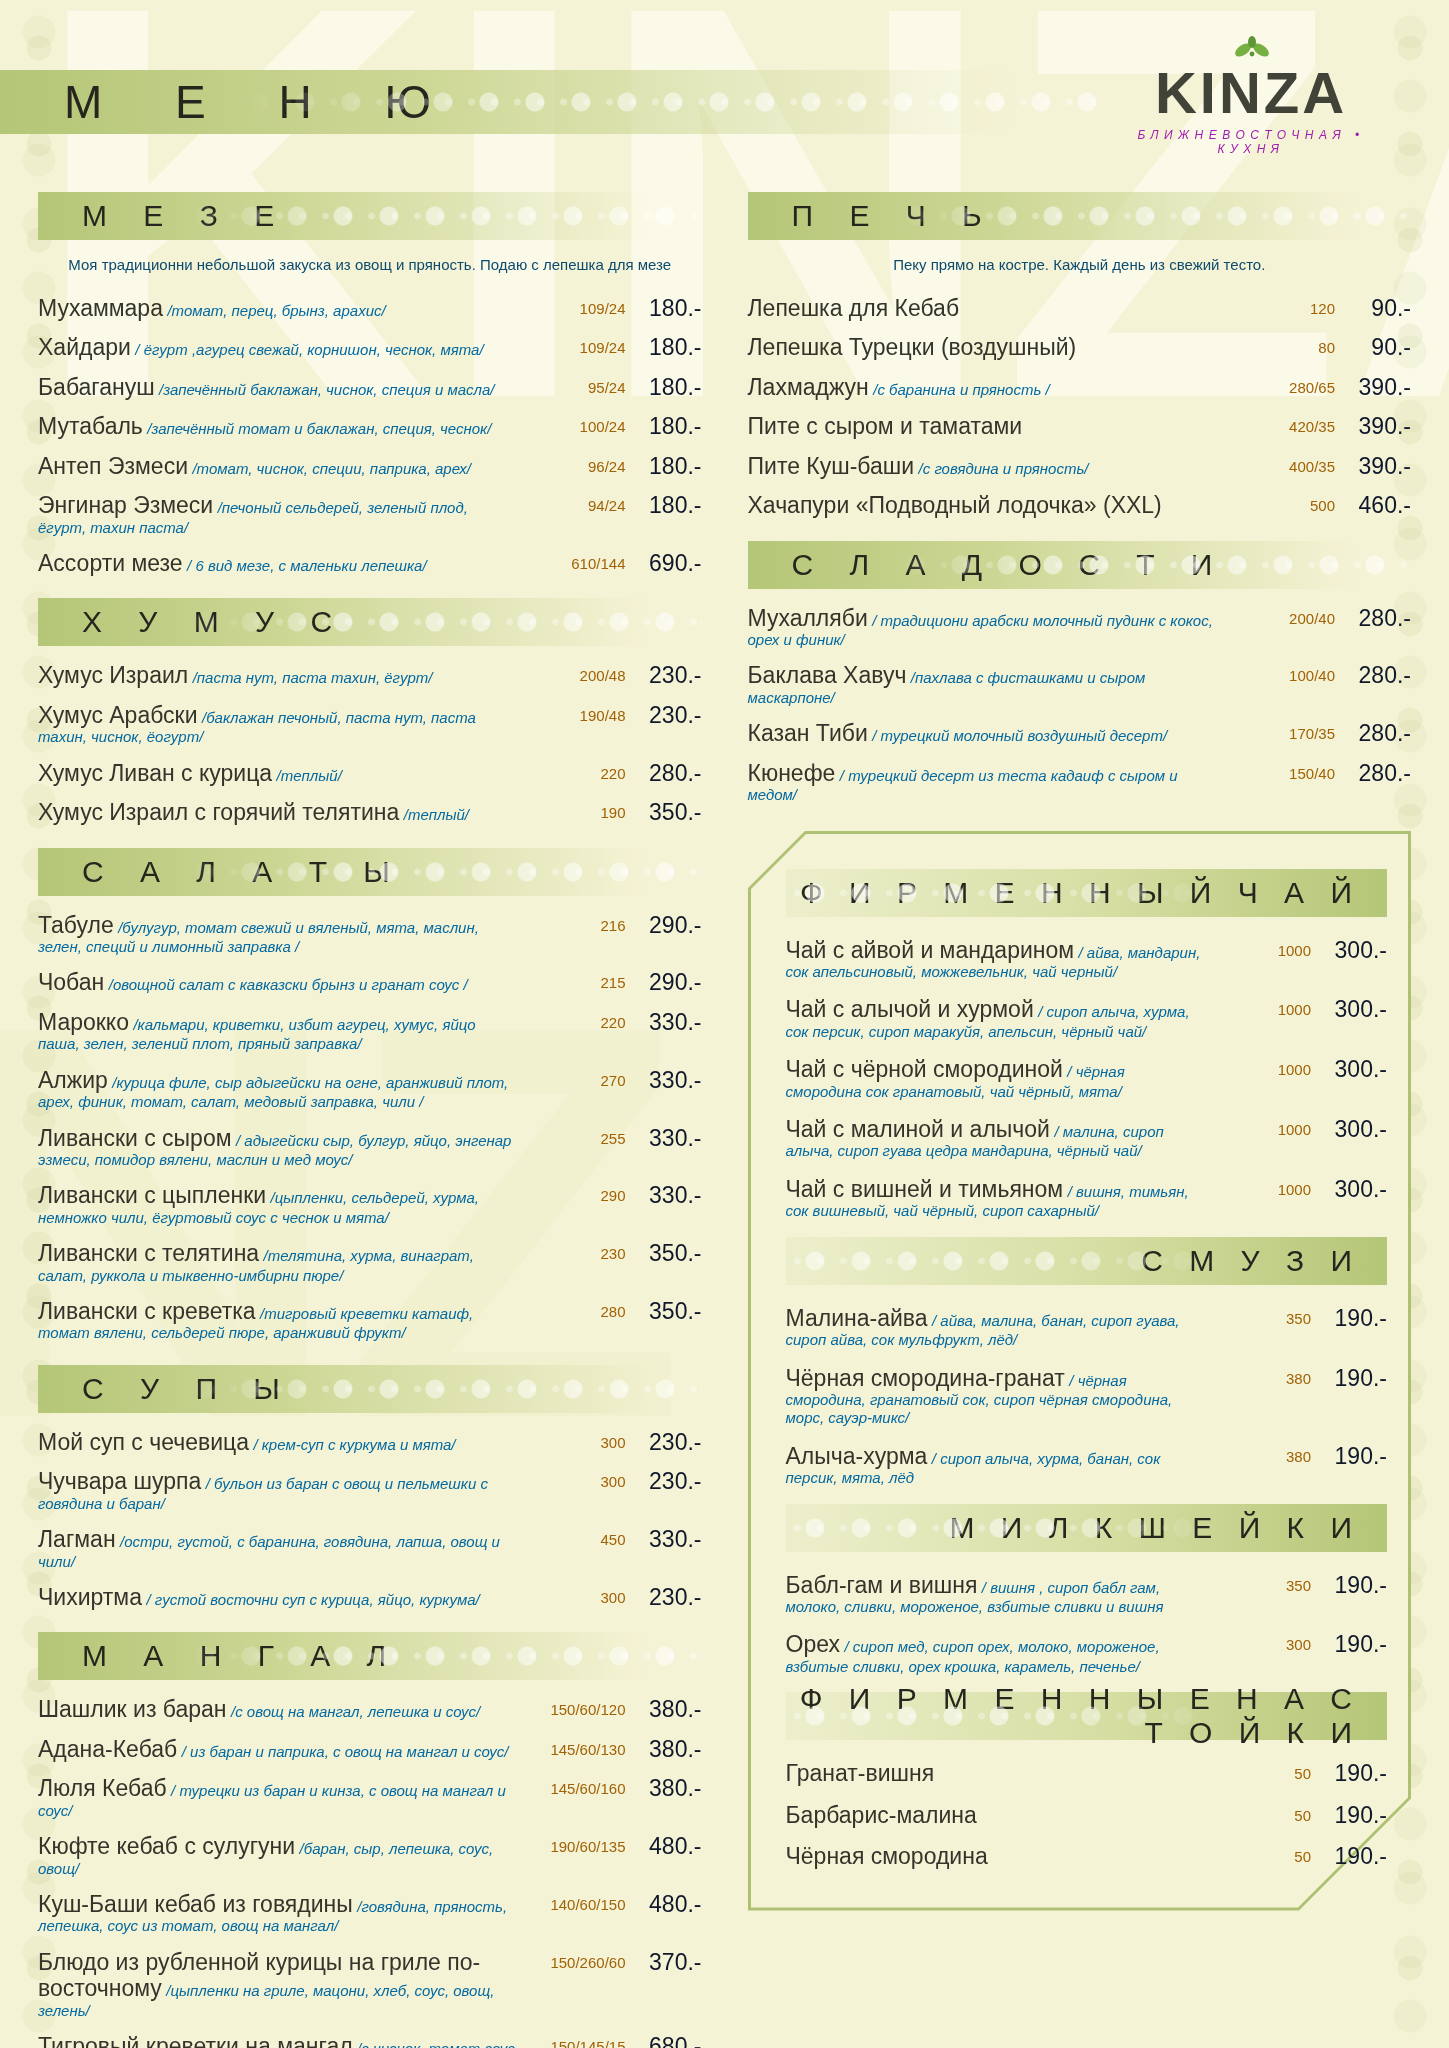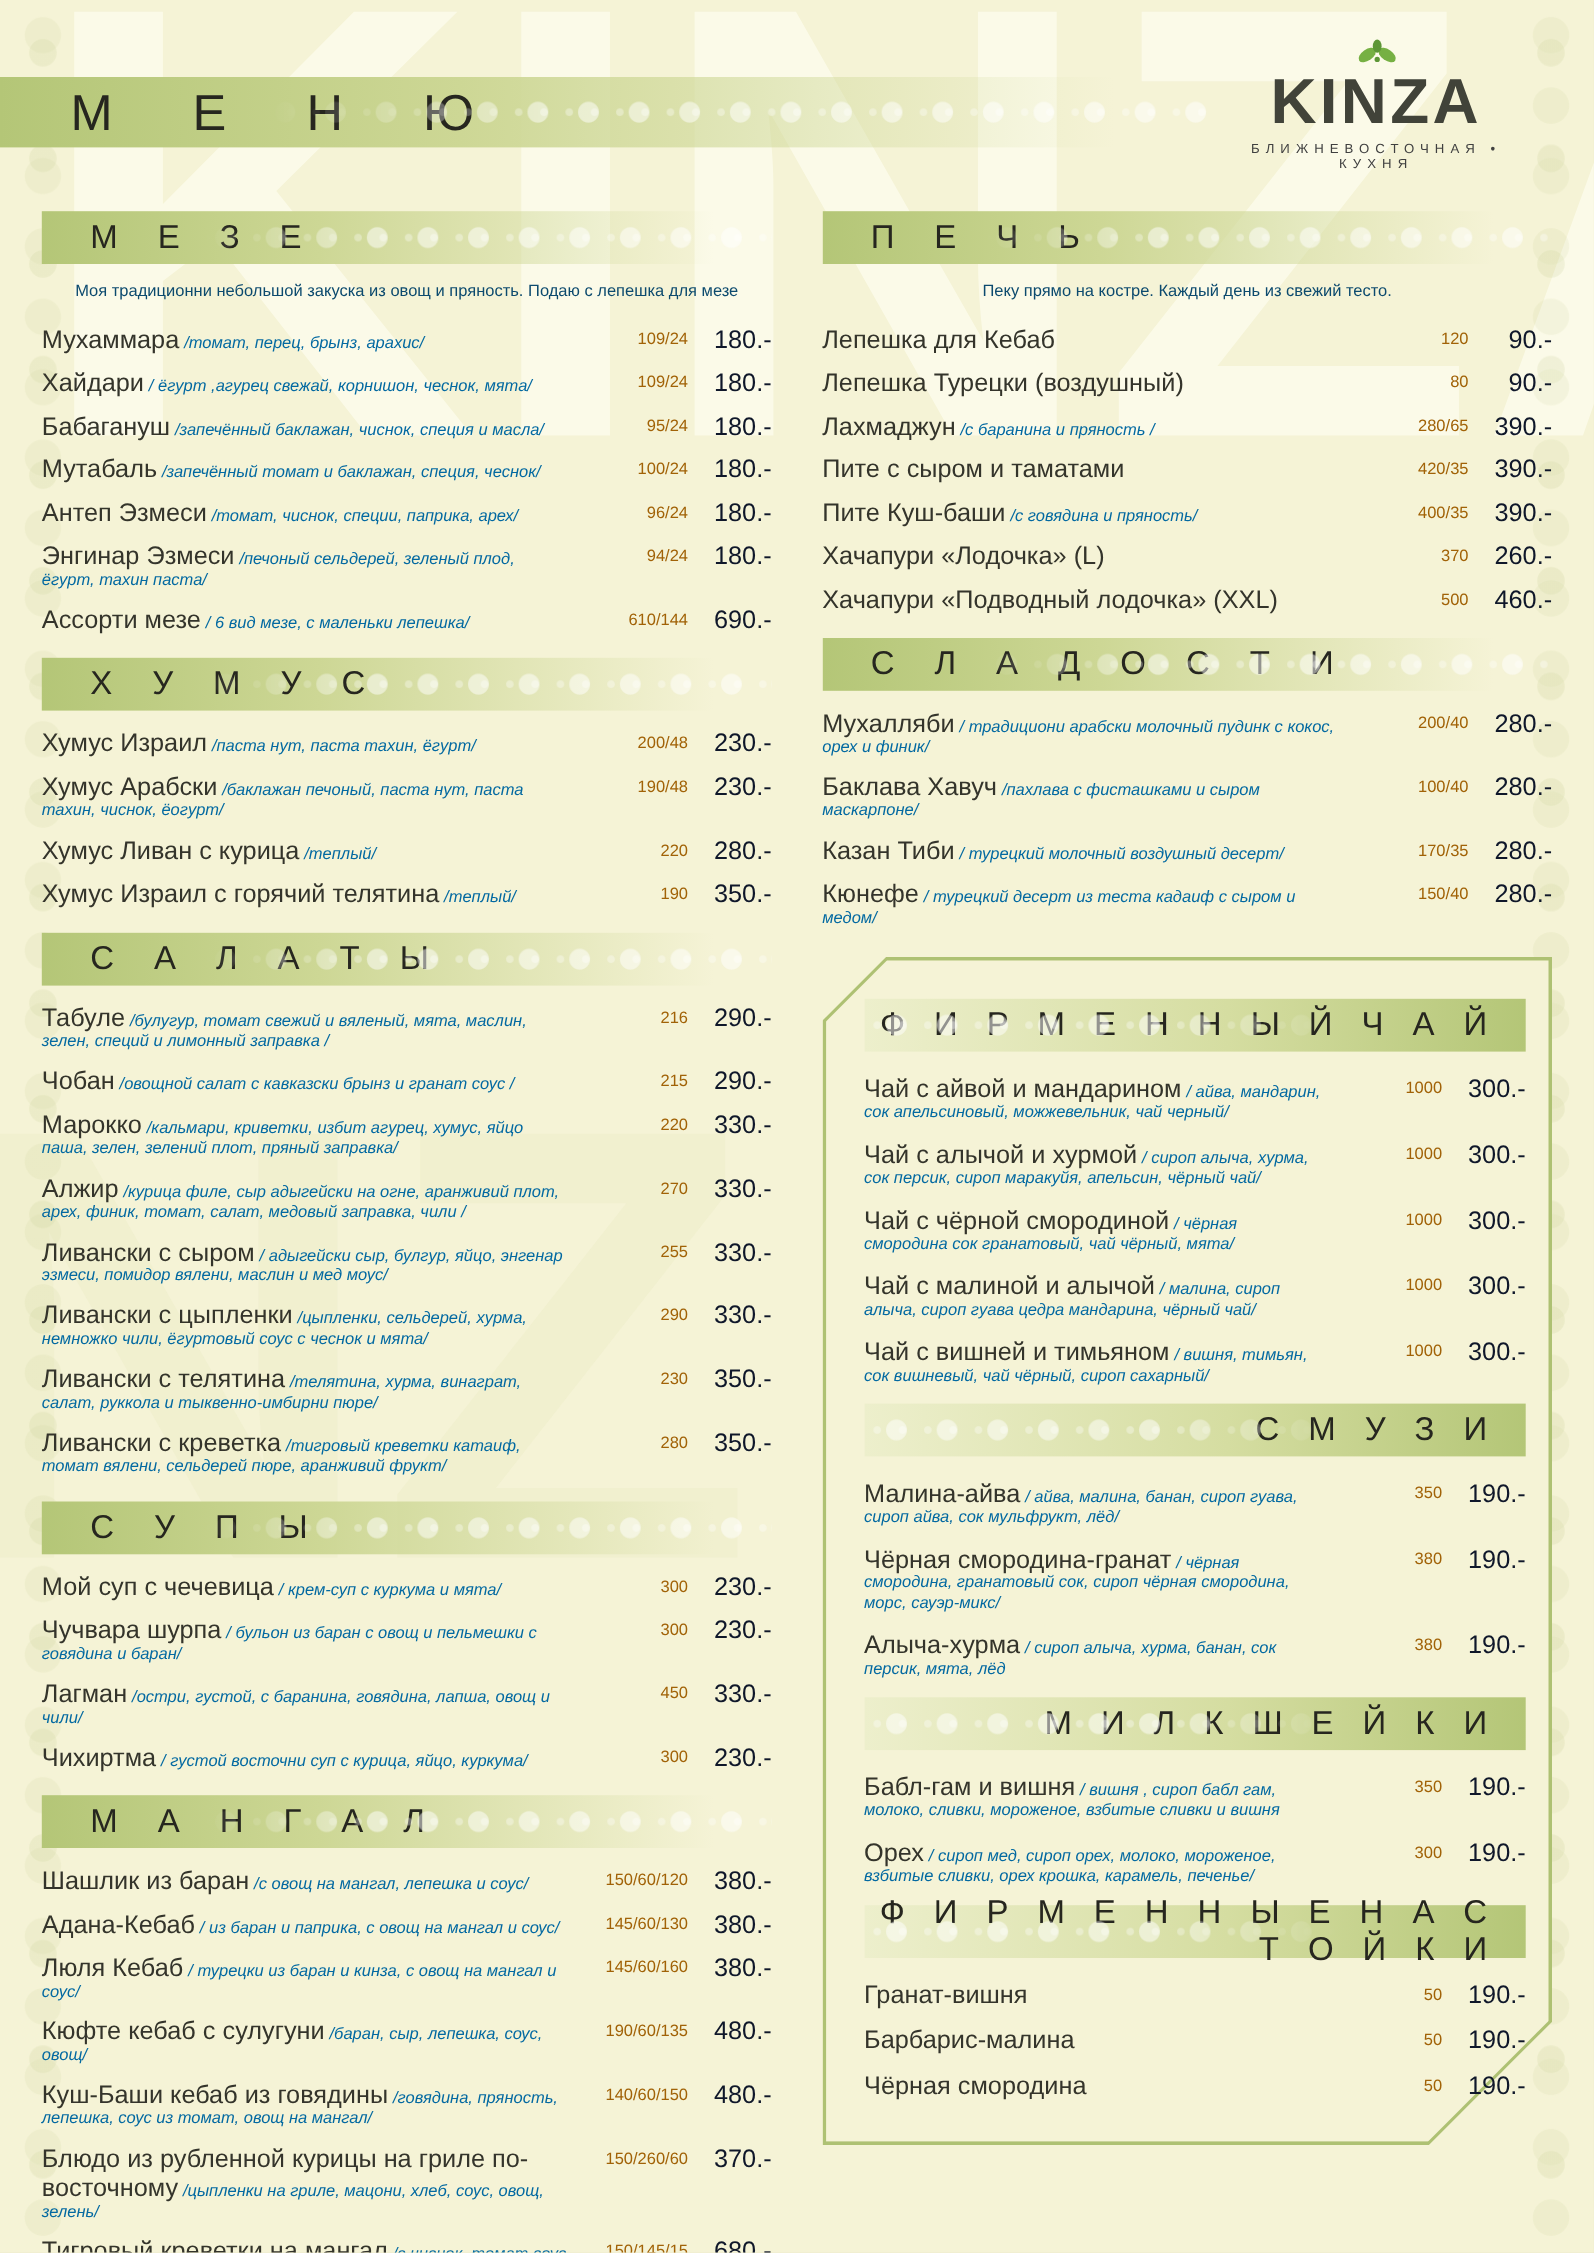--- a/index.html
+++ b/index.html
@@ -13,21 +13,21 @@
                      radial-gradient(circle at 50% 50%, rgba(176,188,116,.18) 16px, rgba(176,188,116,0) 17px);
     background-size:78px 96px, 78px 64px;}
   .edge-left{left:0;}.edge-right{right:0;}
   
   .header{position:relative;z-index:1;padding-top:70px;}
   .menu-title{height:64px;width:76%;display:flex;align-items:center;padding-left:64px;box-sizing:border-box;
     font-size:46px;letter-spacing:30px;color:#26261f;}
   .logo{position:absolute;top:34px;right:68px;width:260px;text-align:center;z-index:2;}
   .logo-leaf{height:30px;}
   .logo-text{font-size:58px;font-weight:bold;letter-spacing:3px;color:#414339;line-height:1;}
-  .logo-tagline{margin-top:6px;font-size:12px;letter-spacing:5.5px;color:#404040;}
+  .logo-tagline{margin-top:6px;font-size:12px;letter-spacing:5.5px;color:#a21caf;font-style:italic;}
   
   .band{position:relative;}
   .band::after{content:"";position:absolute;inset:0;pointer-events:none;
     background-image:radial-gradient(circle, rgba(255,255,255,.5) 0 9px, rgba(255,255,255,0) 10px),
                      radial-gradient(circle, rgba(255,255,255,.35) 0 3px, rgba(255,255,255,0) 4px);
     background-size:46px 32px, 23px 16px;background-repeat:repeat-x;background-position:6px center, 0 center;}
   .band-left{background:linear-gradient(90deg,#b4c677 0%,#cdd795 38%,rgba(244,243,214,0) 92%);}
   .band-left::after{-webkit-mask-image:linear-gradient(90deg,transparent 22%,#000 45%);mask-image:linear-gradient(90deg,transparent 22%,#000 45%);}
   .band-right{background:linear-gradient(270deg,#b4c677 0%,#d5dda1 45%,#edefcc 100%);text-align:right;}
   .band-right::after{-webkit-mask-image:linear-gradient(90deg,#000 45%,transparent 72%);mask-image:linear-gradient(90deg,#000 45%,transparent 72%);}
@@ -343,25 +343,20 @@
               <span class="mi-weight">420/35</span>
               <span class="mi-price">390.-</span>
             </div>
 
             <div class="item-row">
               <div class="mi-text"><span class="mi-name">Пите Куш-баши</span> <span class="mi-desc">/с говядина и пряность/</span></div>
               <span class="mi-weight">400/35</span>
               <span class="mi-price">390.-</span>
             </div>
 
-            <div class="item-row">
-              <div class="mi-text"><span class="mi-name">Хачапури «Лодочка» (L)</span> </div>
-              <span class="mi-weight">370</span>
-              <span class="mi-price">260.-</span>
-            </div>
 
             <div class="item-row">
               <div class="mi-text"><span class="mi-name">Хачапури «Подводный лодочка» (XXL)</span> </div>
               <span class="mi-weight">500</span>
               <span class="mi-price">460.-</span>
             </div>
           </div>
       </section>
 
       <section>

